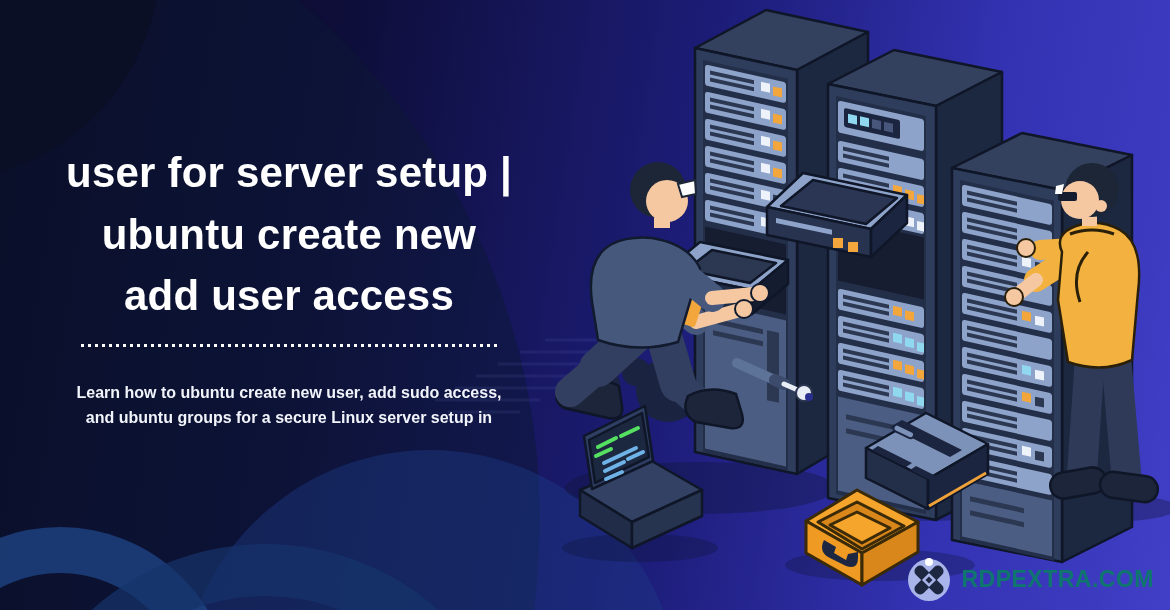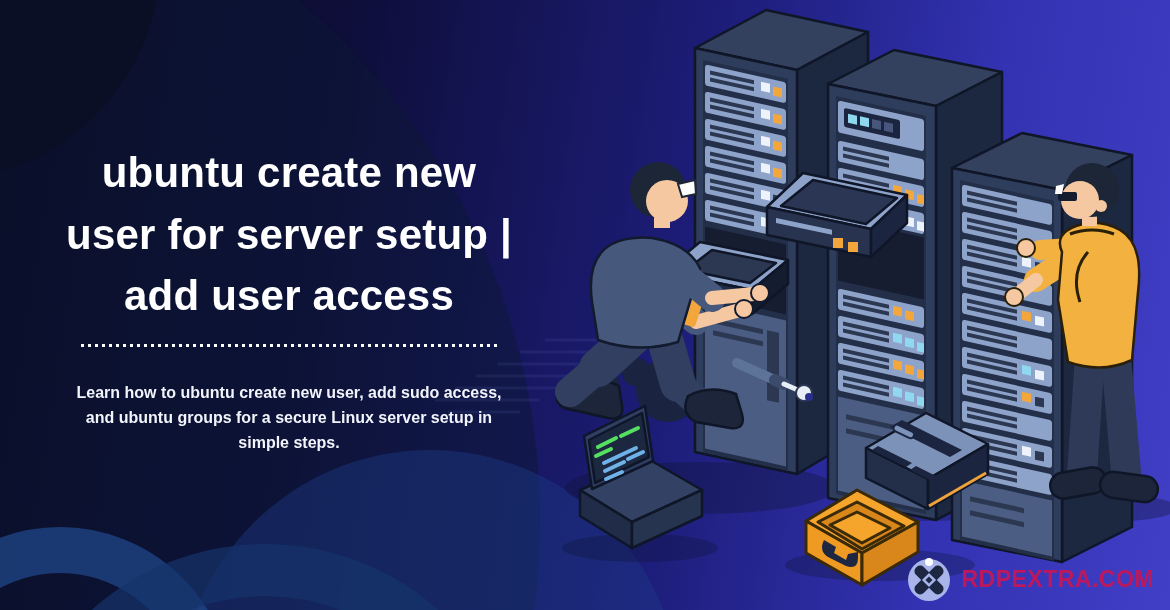--- a/index.html
+++ b/index.html
@@ -30,21 +30,21 @@
     background:repeating-linear-gradient(to right,#fff 0 3px, transparent 3px 7px);
   }
   .hero-subtitle{
     margin:34px auto 0; width:430px;
     color:var(--subtitle-text); font-size:16px; font-weight:700; line-height:1.55;
   }
   .brand{
     position:absolute; right:16px; bottom:8px; z-index:6;
     display:flex; align-items:center; gap:9px;
   }
-  .brand-name{color:#be185d; font-size:23px; font-weight:800; letter-spacing:.5px;}
+  .brand-name{color:#0f766e; font-size:23px; font-weight:800; letter-spacing:.5px;}
 </style>
 </head>
 <body>
 
 <div class="stage">
 
   <svg class="scene" viewBox="0 0 1170 610">
 
     <g>
       <circle cx="-140" cy="520" r="680" fill="#0c1734" opacity="0.5"></circle>
@@ -401,29 +401,28 @@
       <polygon points="857,502 904,526 862,549 818,522" fill="#d9871a"></polygon>
       <polygon points="857,512 890,528 862,543 830,525" style="fill:var(--toolbox-orange)"></polygon>
       <polygon points="806,521 862,553 862,585 806,553" fill="#ef9a22"></polygon>
       <polygon points="862,553 918,522 918,552 862,585" fill="#d9871a"></polygon>
       <path d="M824,540 q-6,12 6,18 l16,8 q12,4 12,-8 l0,-6 -10,2 -2,6 -12,-7 2,-6 Z" fill="#1d2742" stroke="none"></path>
     </g>
   </svg>
 
   <div class="hero">
     <div class="hero-title">
+      <div>user for server setup |</div>
       <div>ubuntu create new</div>
-      <div>user for server setup |</div>
       <div>add user access</div>
     </div>
     <div class="divider"></div>
     <div class="hero-subtitle">
       <div>Learn how to ubuntu create new user, add sudo access,</div>
       <div>and ubuntu groups for a secure Linux server setup in</div>
-      <div>simple steps.</div>
     </div>
   </div>
 
   <div class="brand">
     <svg width="46" height="46" viewBox="0 0 46 46">
       <circle cx="23" cy="24" r="21" style="fill:var(--logo-circle)"></circle>
       <g style="fill:var(--logo-glyph)">
         <rect x="5" y="18.5" width="36" height="11" rx="5" transform="rotate(45 23 24)"></rect>
         <rect x="5" y="18.5" width="36" height="11" rx="5" transform="rotate(-45 23 24)"></rect>
       </g>

